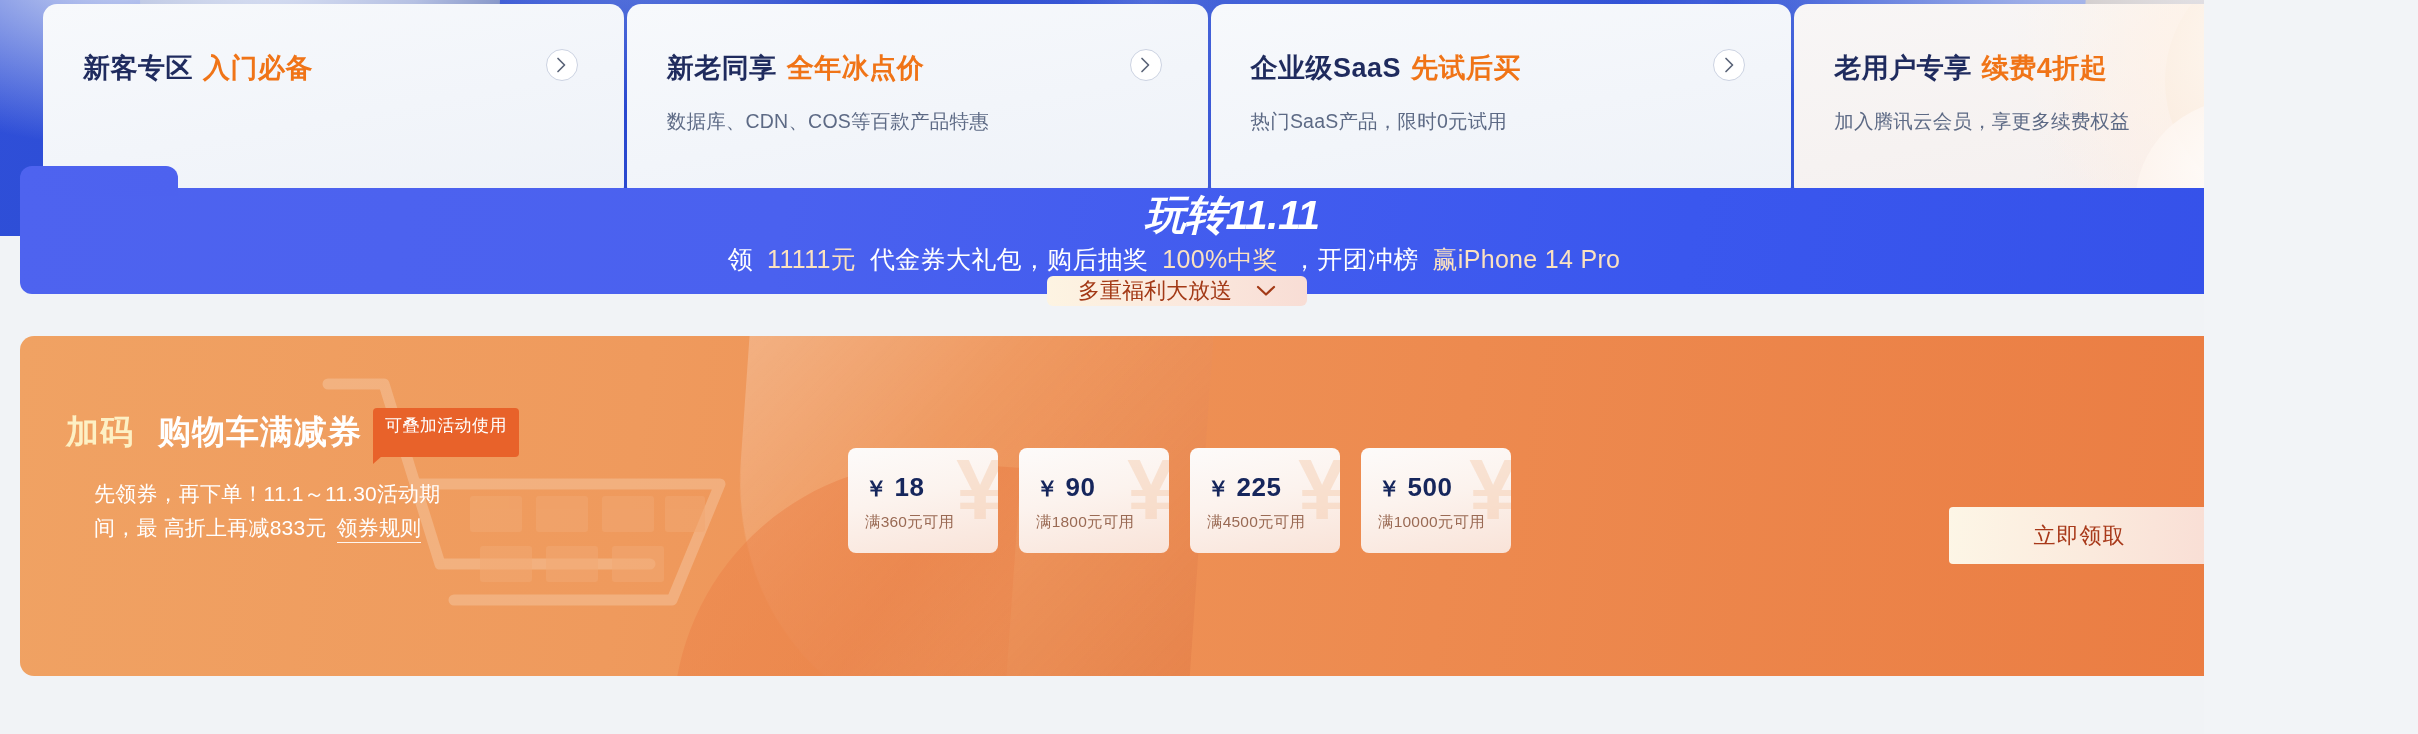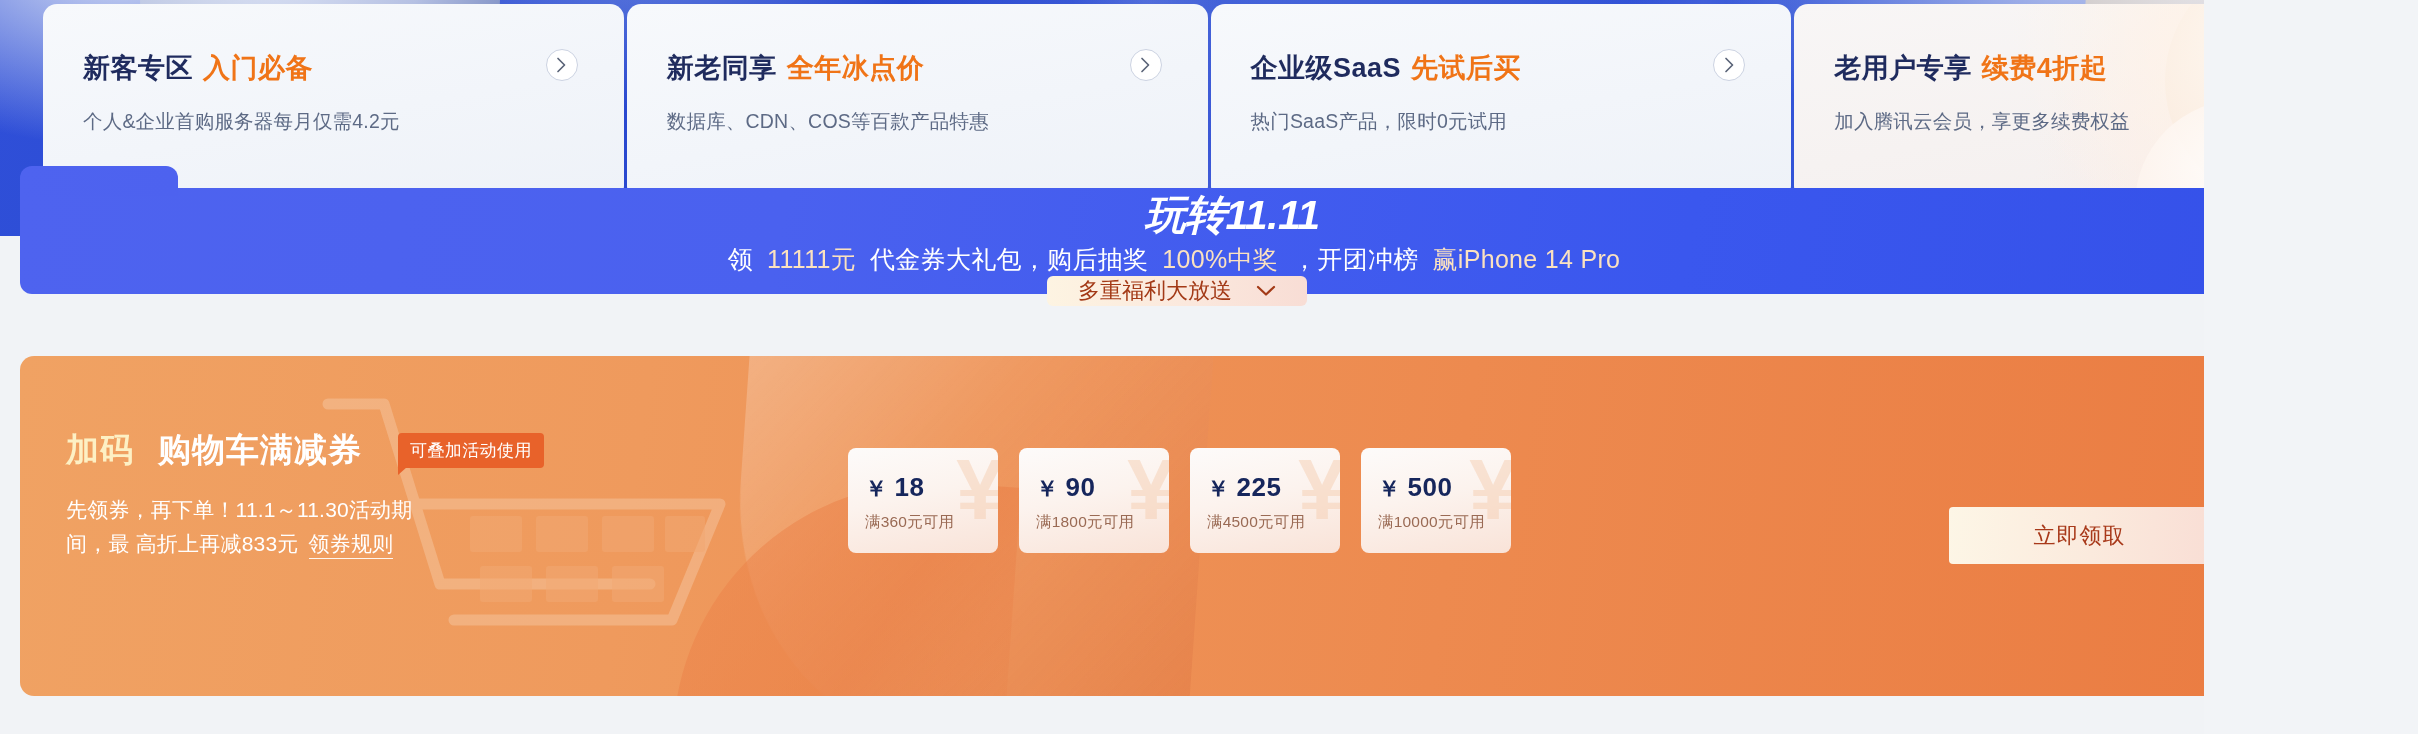--- a/index.html
+++ b/index.html
@@ -170,21 +170,21 @@
     font-size: 22px;
     display: flex; align-items: center; justify-content: center; gap: 24px;
     cursor: pointer;
     border: none;
   }
   .banner-btn .chev { display:flex; align-items:center; }
 
   
   .orange-section {
     position: absolute;
-    left: 20px; top: 356px;
+    left: 20px; top: 336px;
     width: 2378px; height: 340px;
     border-radius: 14px;
     background: linear-gradient(98deg,#f0a263 0%, #ef9a5d 26%, #ed8a4f 60%, #ea7a40 100%);
     overflow: hidden;
   }
   
   .swoosh {
     position:absolute; left:715px; top:-70px;
     width: 470px; height: 470px;
     background: linear-gradient(135deg, rgba(255,255,255,.26) 0%, rgba(255,255,255,.06) 40%, rgba(214,104,56,.30) 100%);
@@ -212,42 +212,43 @@
     white-space: nowrap;
   }
   .orange-head .kicker {
     font-size: 33px; font-weight: 700; color:#fdf0c4; letter-spacing: 1px;
   }
   .orange-head .main {
     font-size: 33px; font-weight: 700; color:#ffffff; margin-left: 24px; letter-spacing: 1px;
   }
   .badge {
     position: relative;
-    margin-left: 36px;
+    margin-left: 11px;
     background: #e8622a;
     color: #fff;
     font-size: 17px;
-    padding: 6px 12px 6px;
+    padding: 6px 12px 20px;
     border-radius: 4px 4px 4px 0;
     letter-spacing: .4px;
   }
   .badge::after{
     content:"";
     position:absolute; left:0; bottom:-7px;
     border-left: 0 solid transparent;
     border-right: 9px solid transparent;
     border-top: 8px solid #e8622a;
   }
   .orange-desc {
     margin-top: 20px;
     font-size: 21px;
     line-height: 1.62;
     color: #ffffff;
     width: 355px;
     letter-spacing: .2px;
+    margin-left: 28px;
   }
   .rule-link {
     color:#fff;
     text-decoration: none;
     border-bottom: 1.6px solid rgba(255,255,255,.9);
     padding-bottom: 3px;
     margin-left: 10px;
     cursor: pointer;
   }
 
@@ -312,21 +313,20 @@
     <div class="hero-orb"></div>
     <div class="hero-orb2"></div>
   </div>
 
   <div class="cards">
 
     <div class="promo-card card-1">
       <div class="promo-title">
         <span>新客专区</span><span class="accent">入门必备</span>
       </div>
-      <div class="promo-sub">个人&amp;企业首购服务器每月仅需4.2元</div>
       <div class="promo-arrow">
         <svg width="11" height="16" viewBox="0 0 11 16" fill="none">
             <path d="M2 1.5L8.5 8L2 14.5" stroke="#5a6478" stroke-width="1.7" stroke-linecap="round" stroke-linejoin="round"></path>
           </svg>
       </div>
     </div>
 
     <div class="promo-card card-2">
       <div class="promo-title">
         <span>新老同享</span><span class="accent">全年冰点价</span>

